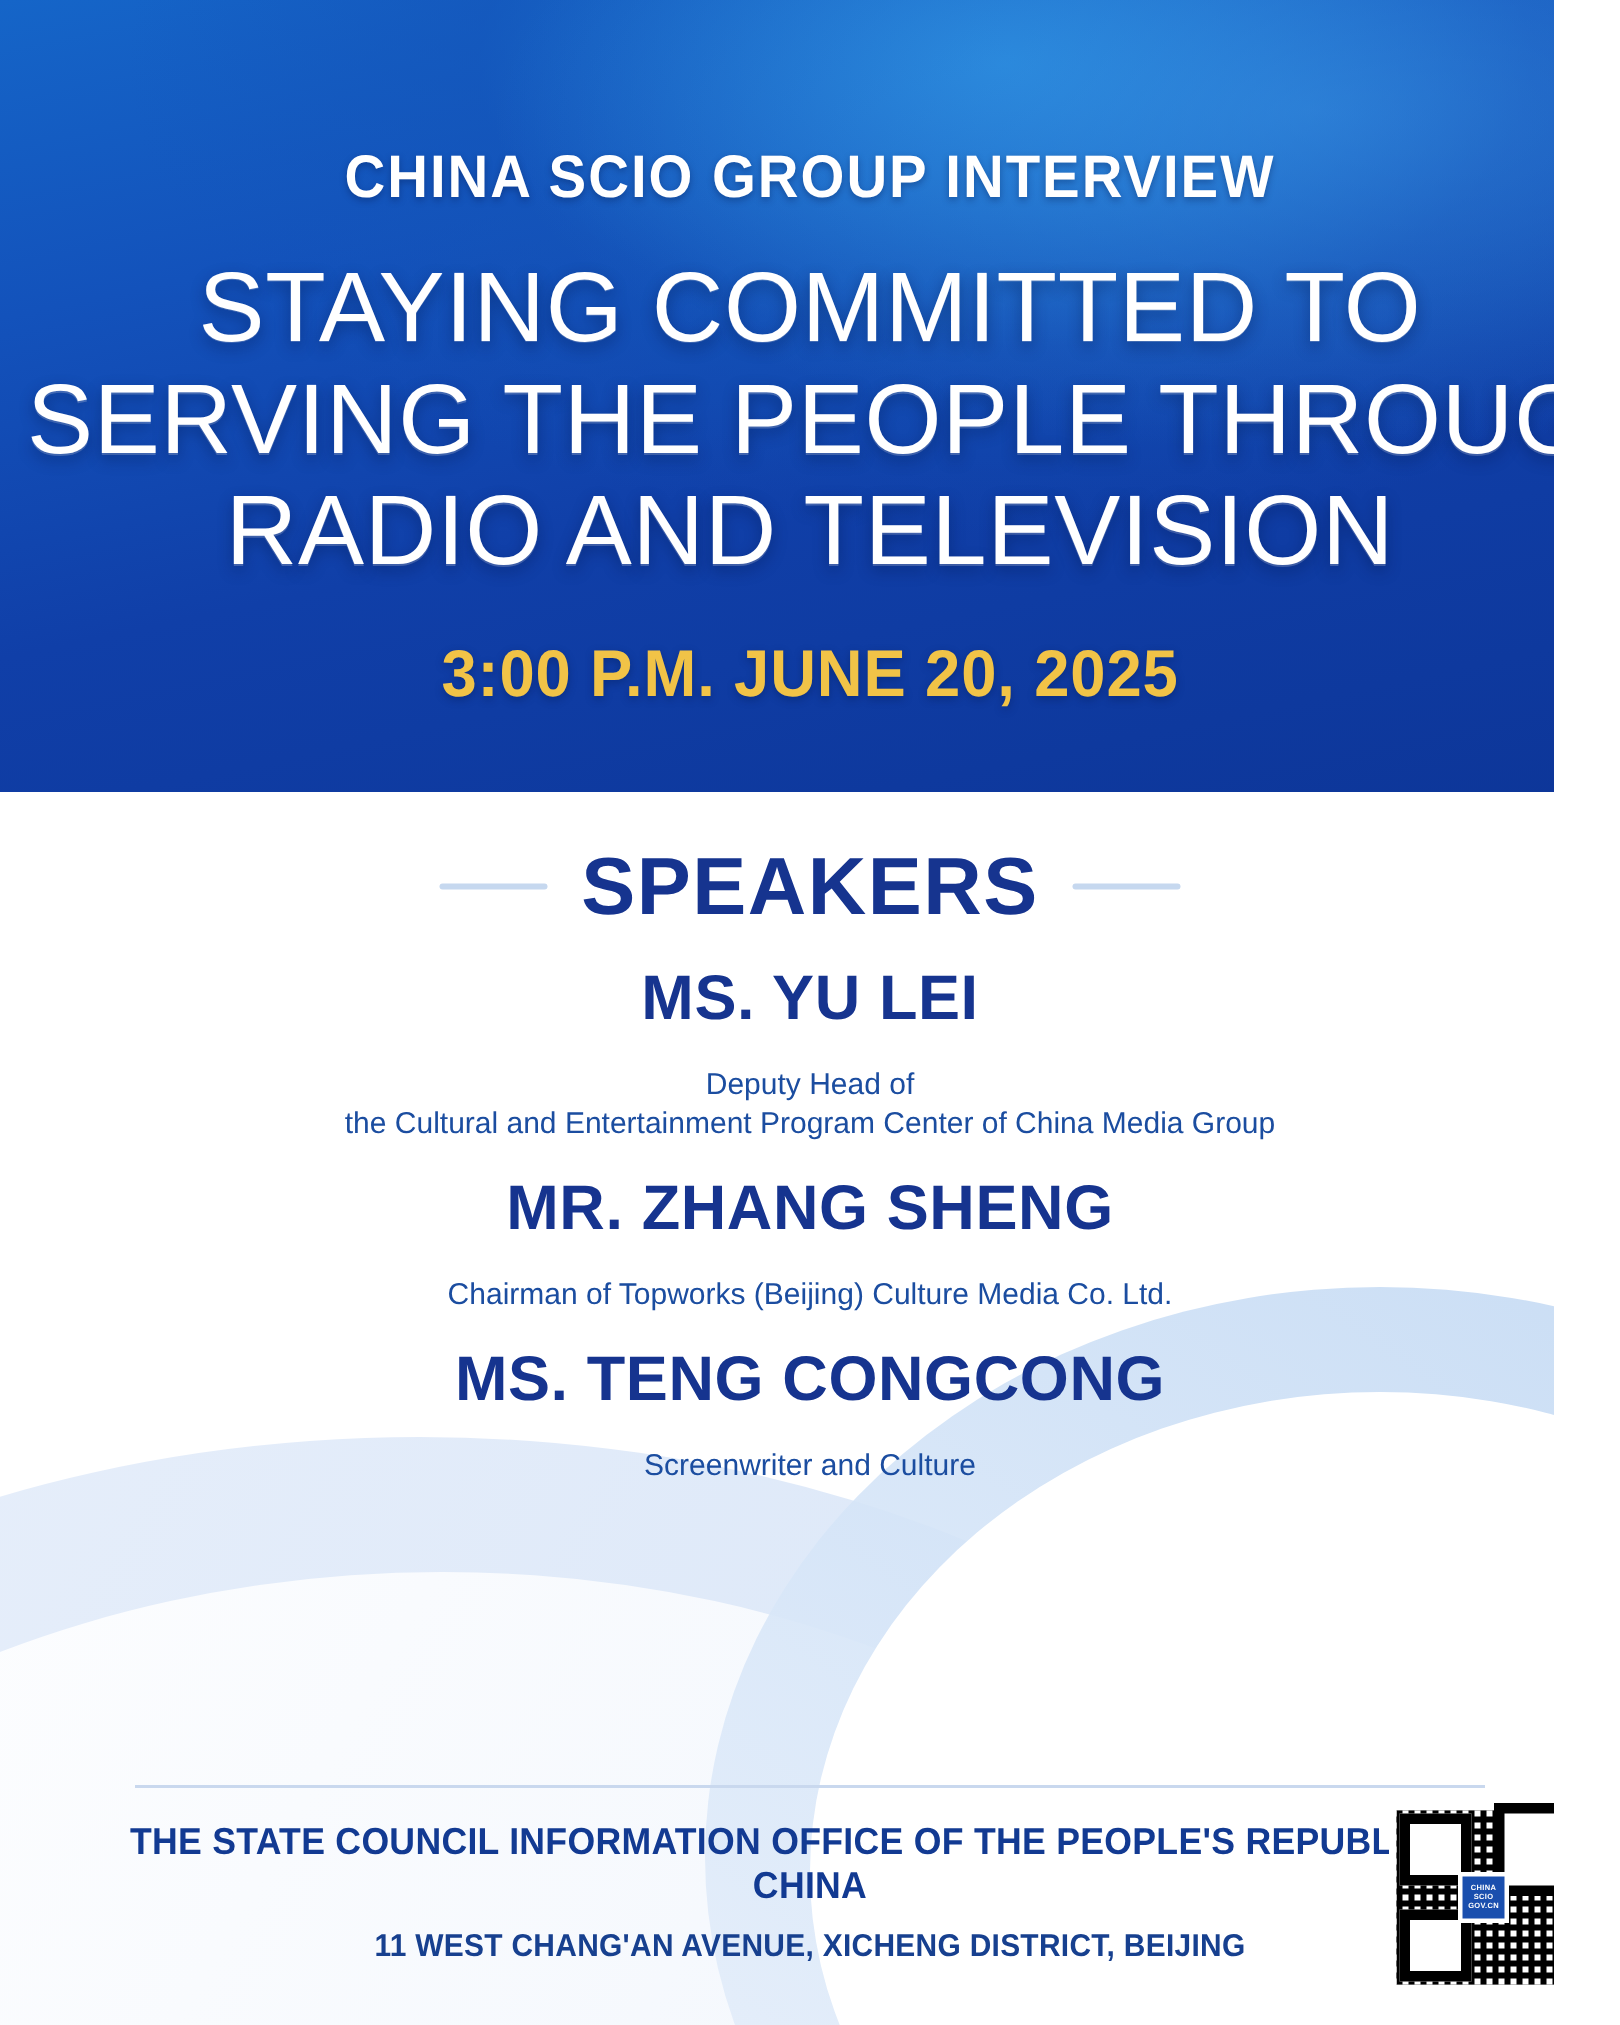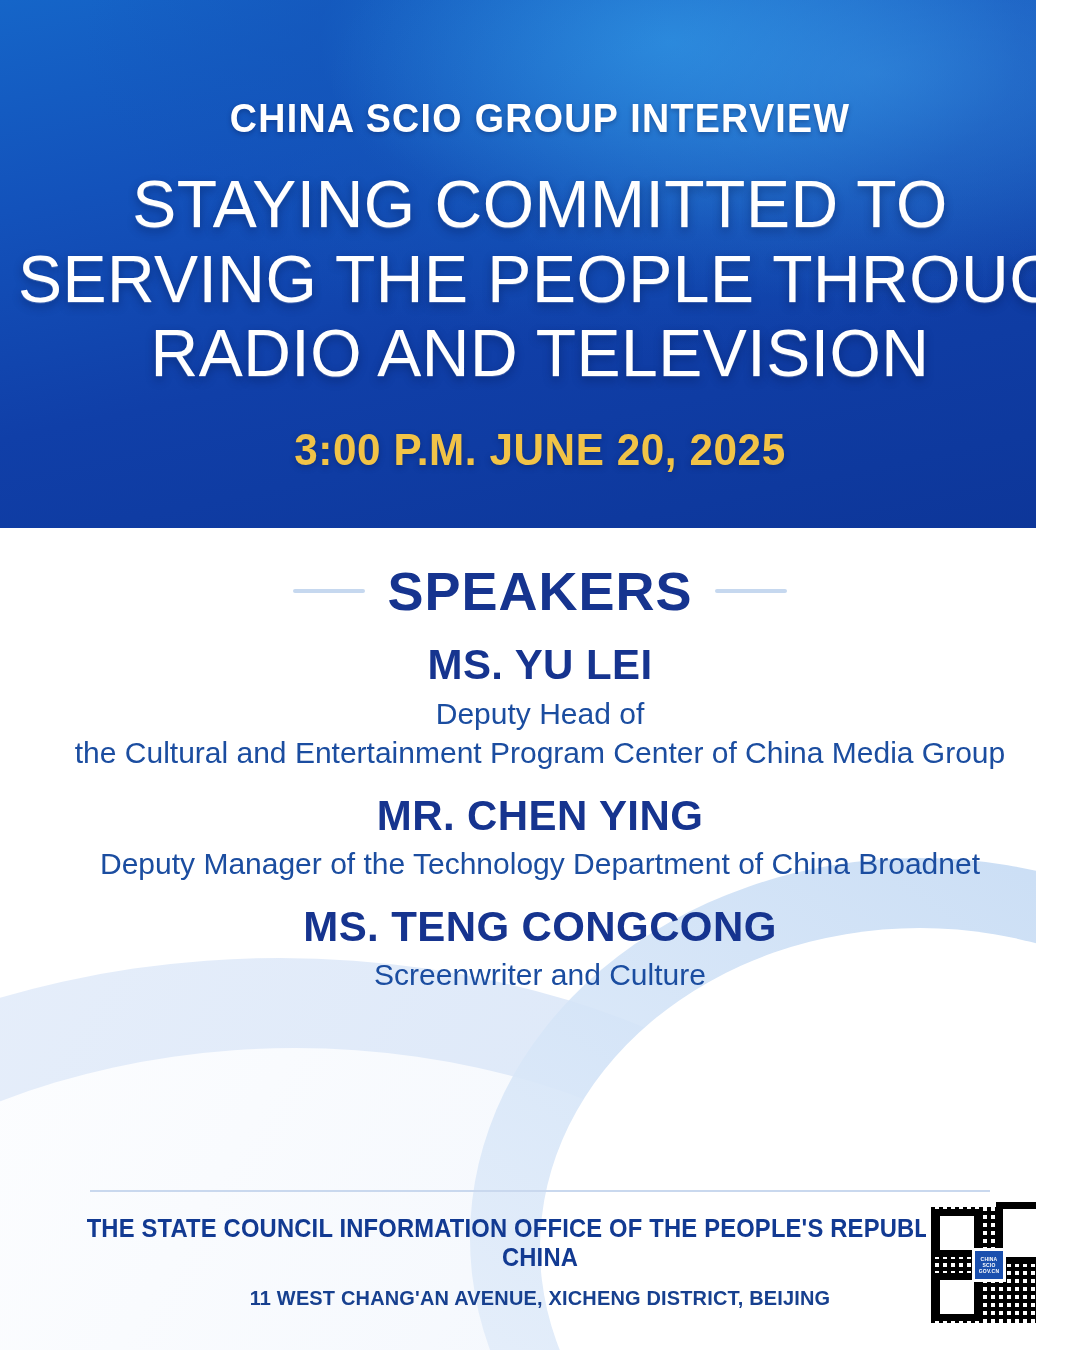--- a/index.html
+++ b/index.html
@@ -148,24 +148,24 @@
   .speaker { margin-top: 18px; }
   .speaker:first-of-type { margin-top: 14px; }
   .sp-name {
     font-size: 42px;
     font-weight: bold;
     color: #16348f;
     letter-spacing: 0.4px;
     line-height: 1.18;
   }
   .sp-title {
-    font-size: 30px;
+    font-size: 20px;
     color: #1b4da0;
     line-height: 1.32;
-    margin-top: 4px;
+    margin-top: 20px;
   }
   .sp-title span { display: block; }
 
   
   .footer {
     position: absolute;
     left: 0;
     bottom: 0;
     width: 1080px;
     z-index: 5;
@@ -278,30 +278,30 @@
       </div>
 
       <div class="speaker">
         <div class="sp-name">MS. YU LEI</div>
         <div class="sp-title">
           <span>Deputy Head of</span>
           <span>the Cultural and Entertainment Program Center of China Media Group</span>
         </div>
       </div>
 
-
       <div class="speaker">
+        <div class="sp-name">MR. ZHANG SHENG</div>
+        <div class="sp-title">
+          <span>Chairman of Topworks (Beijing) Culture Media Co. Ltd.</span>
+        </div>
       </div>
 
       <div class="speaker">
-        <div class="sp-name">MR. CHEN YING</div>
-        <div class="sp-title">
-          <span>Deputy Manager of the Technology Department of China Broadnet</span>
-        </div>
-      </div>
+      </div>
+
 
       <div class="speaker">
         <div class="sp-name">MS. TENG CONGCONG</div>
         <div class="sp-title">
           <span>Screenwriter and Culture</span>
         </div>
       </div>
     </div>
 
     <div class="footer">

